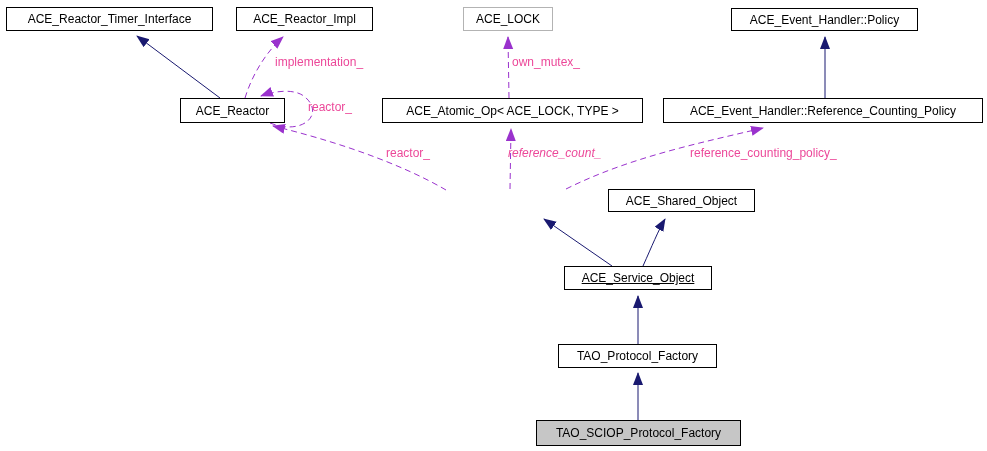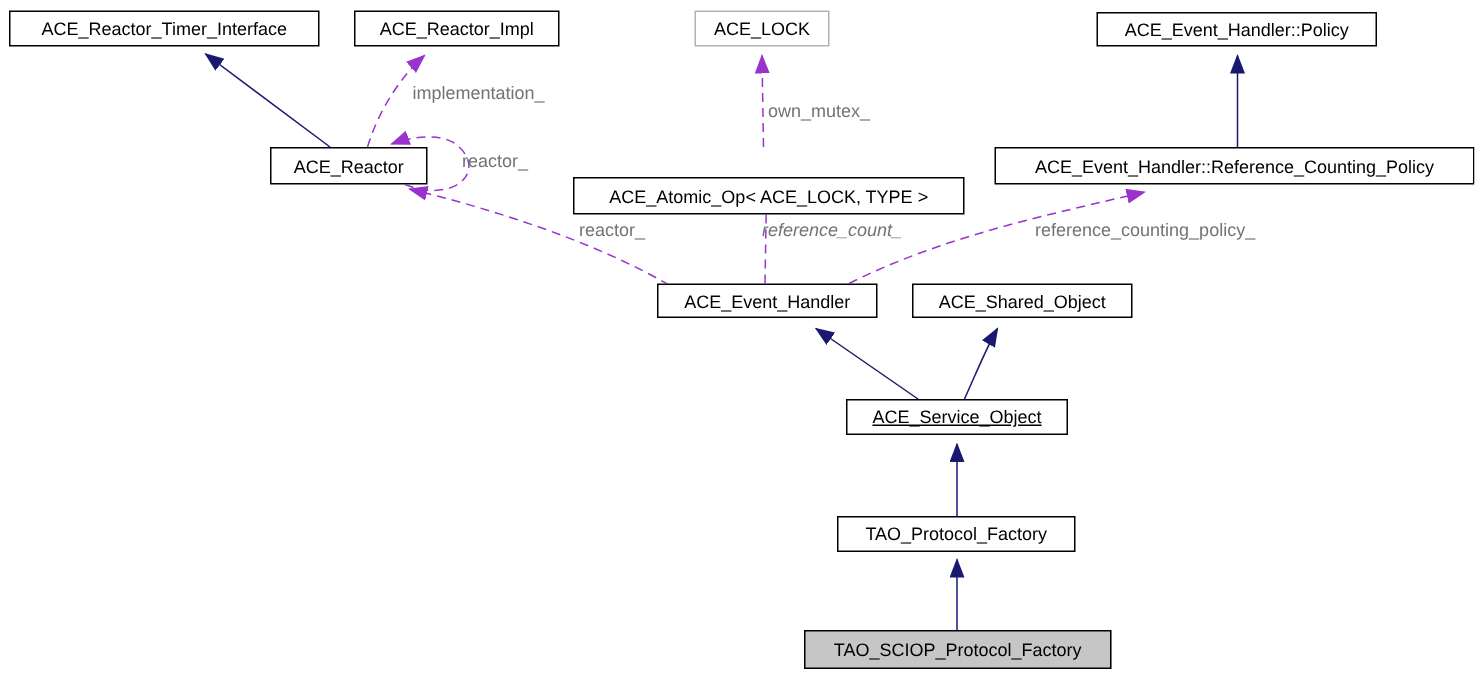--- a/index.html
+++ b/index.html
@@ -42,21 +42,21 @@
   }
   .node--current {
     background: #c6c6c6;
     border-width: 1.5px;
     cursor: default;
   }
   .edge-label {
     position: absolute;
     font-size: 12px;
     line-height: 13px;
-    color: #737373;
+    color: #ec4899;
     white-space: nowrap;
   }
 </style>
 </head>
 <body>
 
 <div class="stage">
 
   <svg class="edges" viewBox="0 0 987 451" xmlns="http://www.w3.org/2000/svg">
     <defs>
@@ -96,51 +96,48 @@
   </div>
 
   <div class="node" style="left:731px; top:8px; width:187px; height:23px;">
     <span>ACE_Event_Handler::Policy</span>
   </div>
 
   <div class="node" style="left:180px; top:98px; width:105px; height:25px;text-align:right;">
     <span>ACE_Reactor</span>
   </div>
 
-  <div class="node" style="left:382px; top:98px; width:261px; height:25px;margin-top:20px;">
+  <div class="node" style="left:382px; top:98px; width:261px; height:25px;">
     <span>ACE_Atomic_Op&lt; ACE_LOCK, TYPE &gt;</span>
   </div>
 
   <div class="node" style="left:663px; top:98px; width:320px; height:25px;">
     <span>ACE_Event_Handler::Reference_Counting_Policy</span>
   </div>
 
-  <div class="node" style="left:438px; top:189px; width:147px; height:23px;">
-    <span>ACE_Event_Handler</span>
-  </div>
 
   <div class="node" style="left:608px; top:189px; width:147px; height:23px;">
     <span>ACE_Shared_Object</span>
   </div>
 
   <div class="node" style="left:564px; top:266px; width:148px; height:24px;text-decoration:underline;">
     <span>ACE_Service_Object</span>
   </div>
 
   <div class="node" style="left:558px; top:344px; width:159px; height:24px;">
     <span>TAO_Protocol_Factory</span>
   </div>
 
   <div class="node node--current" style="left:536px; top:420px; width:205px; height:26px;">
     <span>TAO_SCIOP_Protocol_Factory</span>
   </div>
 
   <span class="edge-label" style="left:275px; top:56px;">implementation_</span>
 
-  <span class="edge-label" style="left:512px; top:68px;">own_mutex_</span>
+  <span class="edge-label" style="left:512px; top:56px;">own_mutex_</span>
 
   <span class="edge-label" style="left:308px; top:101px;">reactor_</span>
 
   <span class="edge-label" style="left:386px; top:147px;">reactor_</span>
 
   <span class="edge-label" style="left:508px; top:147px;font-style:italic;">reference_count_</span>
 
   <span class="edge-label" style="left:690px; top:147px;">reference_counting_policy_</span>
 
 </div>

